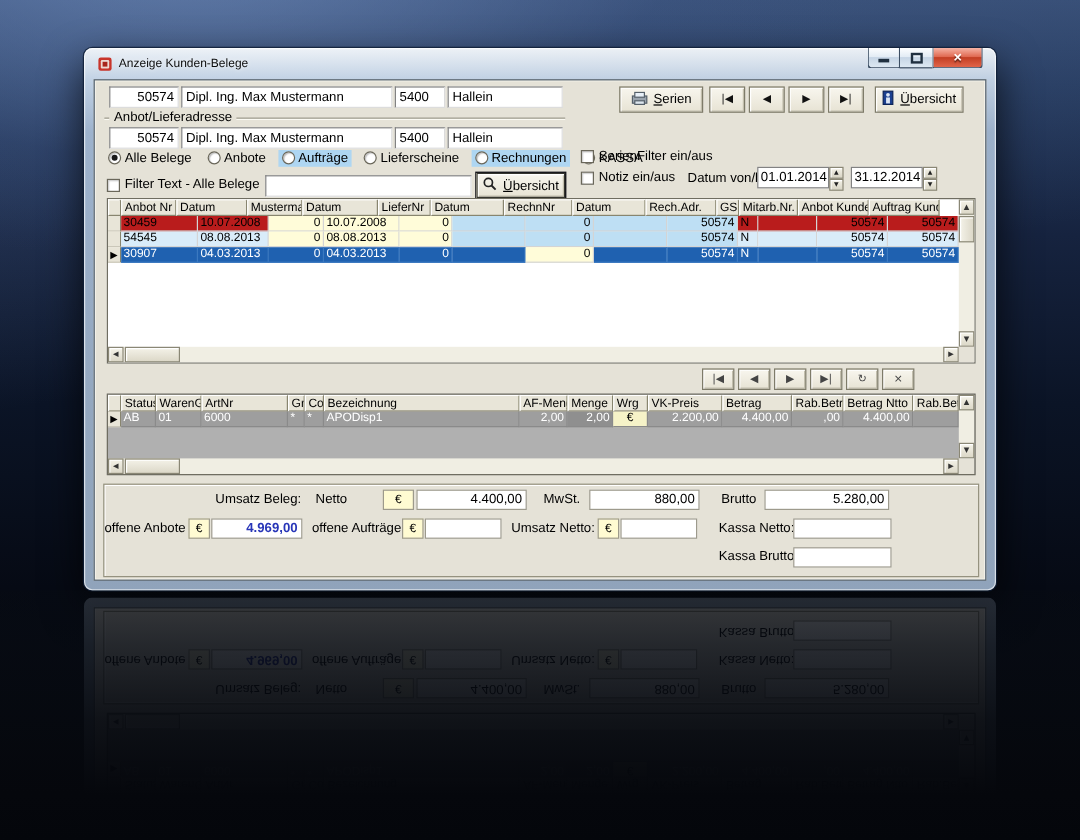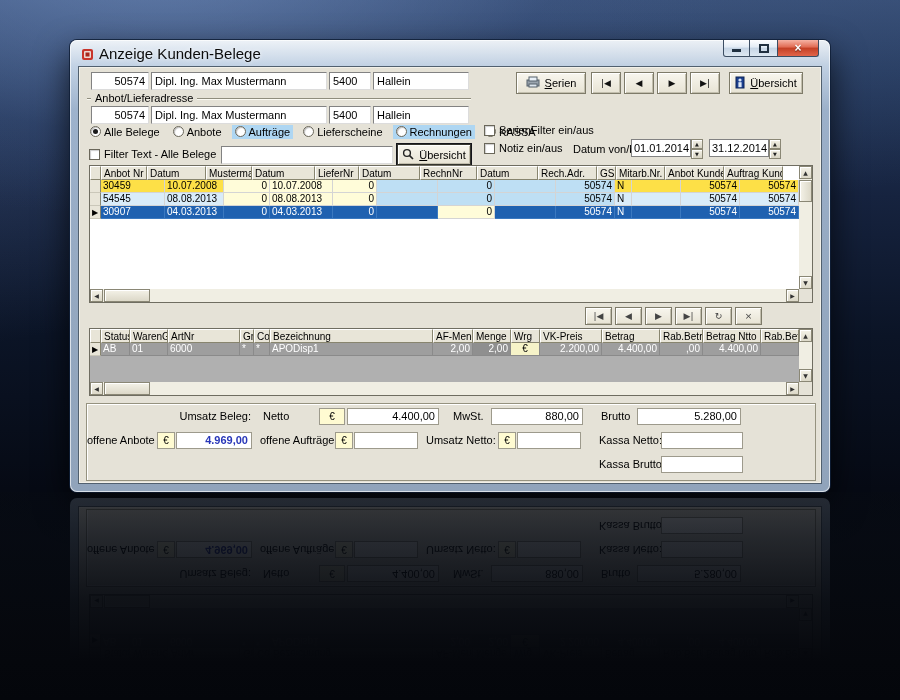--- a/index.html
+++ b/index.html
@@ -13,21 +13,21 @@
       linear-gradient(180deg,#31486f 0%, #253a5e 10%, #16233f 28%, #0b1426 48%, #060a14 70%, #04060b 100%);
   }
 
   
   .window{position:absolute;left:70px;top:40px;width:760px;height:452px;border-radius:7px;
     background:linear-gradient(180deg, rgba(250,253,255,0.93) 0%, rgba(208,223,239,0.9) 26px, rgba(176,197,221,0.85) 70px, rgba(168,190,216,0.85) 100%);
     box-shadow:0 0 0 1px rgba(15,30,55,0.85), 0 14px 34px rgba(0,0,0,0.75), inset 0 0 0 1px rgba(255,255,255,0.65);
     padding:26px 8px 8px 8px;}
   .titlebar{position:absolute;left:0;top:0;width:100%;height:26px;display:flex;align-items:center;padding-left:11px;}
   .app-icon{width:13px;height:13px;margin-right:5px;flex:none;}
-  .title{font-size:15px;color:#0c0c0c;text-shadow:0 0 4px rgba(255,255,255,0.9);white-space:nowrap;}
+  .title{font-size:10px;color:#0c0c0c;text-shadow:0 0 4px rgba(255,255,255,0.9);white-space:nowrap;}
   .winbtns{position:absolute;right:11px;top:0;display:flex;height:17px;}
   .wbtn{width:27px;height:17px;border:1px solid #3c4e63;border-top:none;display:flex;align-items:flex-end;justify-content:center;
     background:linear-gradient(180deg,#fdfeff 0%,#e3ecf5 45%,#c6d5e5 50%,#dde8f2 100%);}
   .wbtn.min{border-radius:0 0 0 3px;}
   .wbtn.max{border-left:none;border-right:none;align-items:center;}
   .wbtn.close{width:42px;border-radius:0 0 3px 0;align-items:center;justify-content:center;
     background:linear-gradient(180deg,#f6b3a4 0%,#e06a52 45%,#c33f24 50%,#e2654a 100%);
     color:#fff;font-size:12px;font-weight:bold;text-shadow:0 1px 1px rgba(0,0,0,0.5);}
   .glyph-min{width:9px;height:3px;background:#203040;margin-bottom:4px;}
   .glyph-max{width:10px;height:9px;border:2px solid #203040;}
@@ -75,21 +75,21 @@
   .ghead{display:flex;height:14px;}
   .gh{flex:none;height:14px;line-height:13px;font-size:10px;padding:0 2px;background:#e8e5d8;color:#000;
     border-top:1px solid #fff;border-left:1px solid #fff;border-right:1px solid #88856f;border-bottom:1px solid #88856f;
     overflow:hidden;white-space:nowrap;}
   .gind-h{width:11px;}
   .grow{display:flex;height:13px;}
   .gind{flex:none;width:11px;background:#e8e5d8;border-right:1px solid #88856f;border-bottom:1px solid #cac7b9;
     font-size:8px;line-height:13px;color:#000;text-align:center;overflow:hidden;}
   .gc{flex:none;height:13px;line-height:12px;font-size:10px;padding:0 2px;
     border-right:1px solid #d4d4d4;border-bottom:1px solid #d4d4d4;overflow:hidden;white-space:nowrap;}
-  .g-white{background:#fde047;}
+  .g-white{background:#b91c1c;}
   .g-tint{background:#d9ecf9;}
   .g-cream{background:#fffcd9;}
   .g-blue{background:#bedff4;}
   .g-sel{background:#1f61b0;color:#fff;border-color:#3b79c0;}
   .g-focus{background:#fffcd9;color:#000;}
   .dbody{background:#b0b0b0;}
   .dc{flex:none;height:13px;line-height:12px;font-size:10px;padding:0 2px;color:#fff;background:#9e9e9e;
     border-right:1px solid #8a8a8a;border-bottom:1px solid #8a8a8a;overflow:hidden;white-space:nowrap;}
   .dc-cream{background:#f6f3c8;color:#000;}
   .dc-focus{background:#8f8f8f;color:#fff;}

